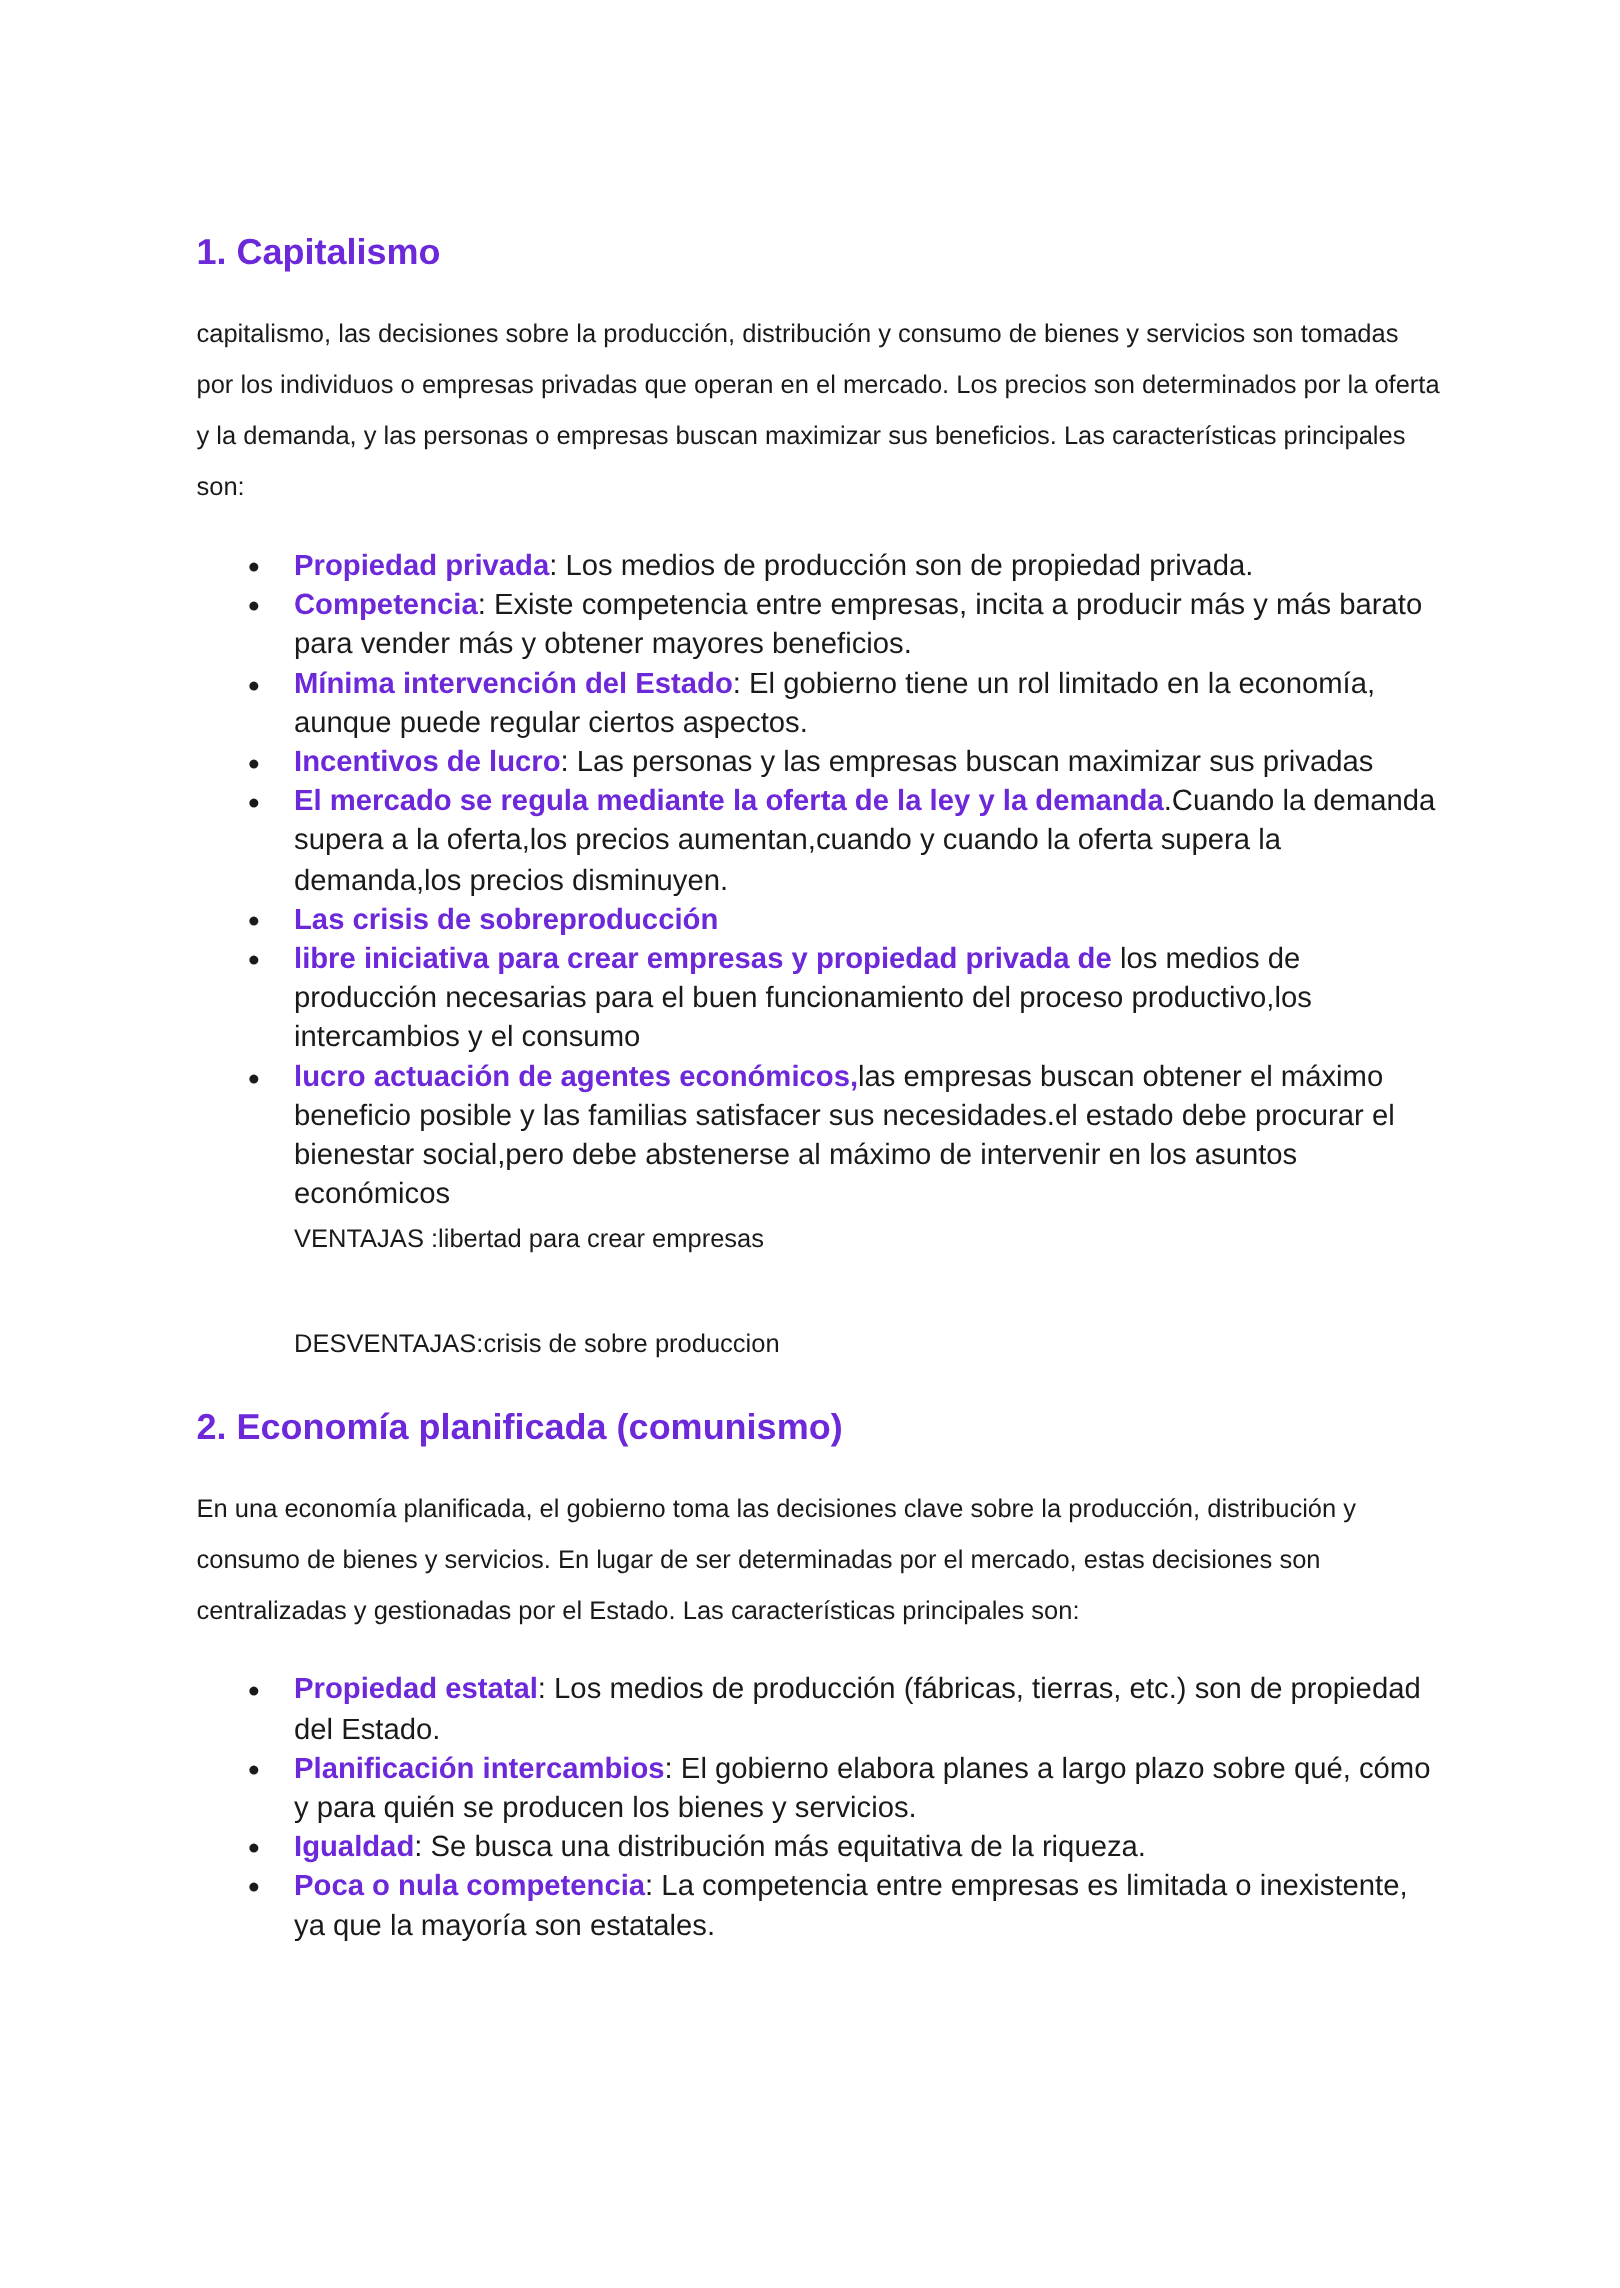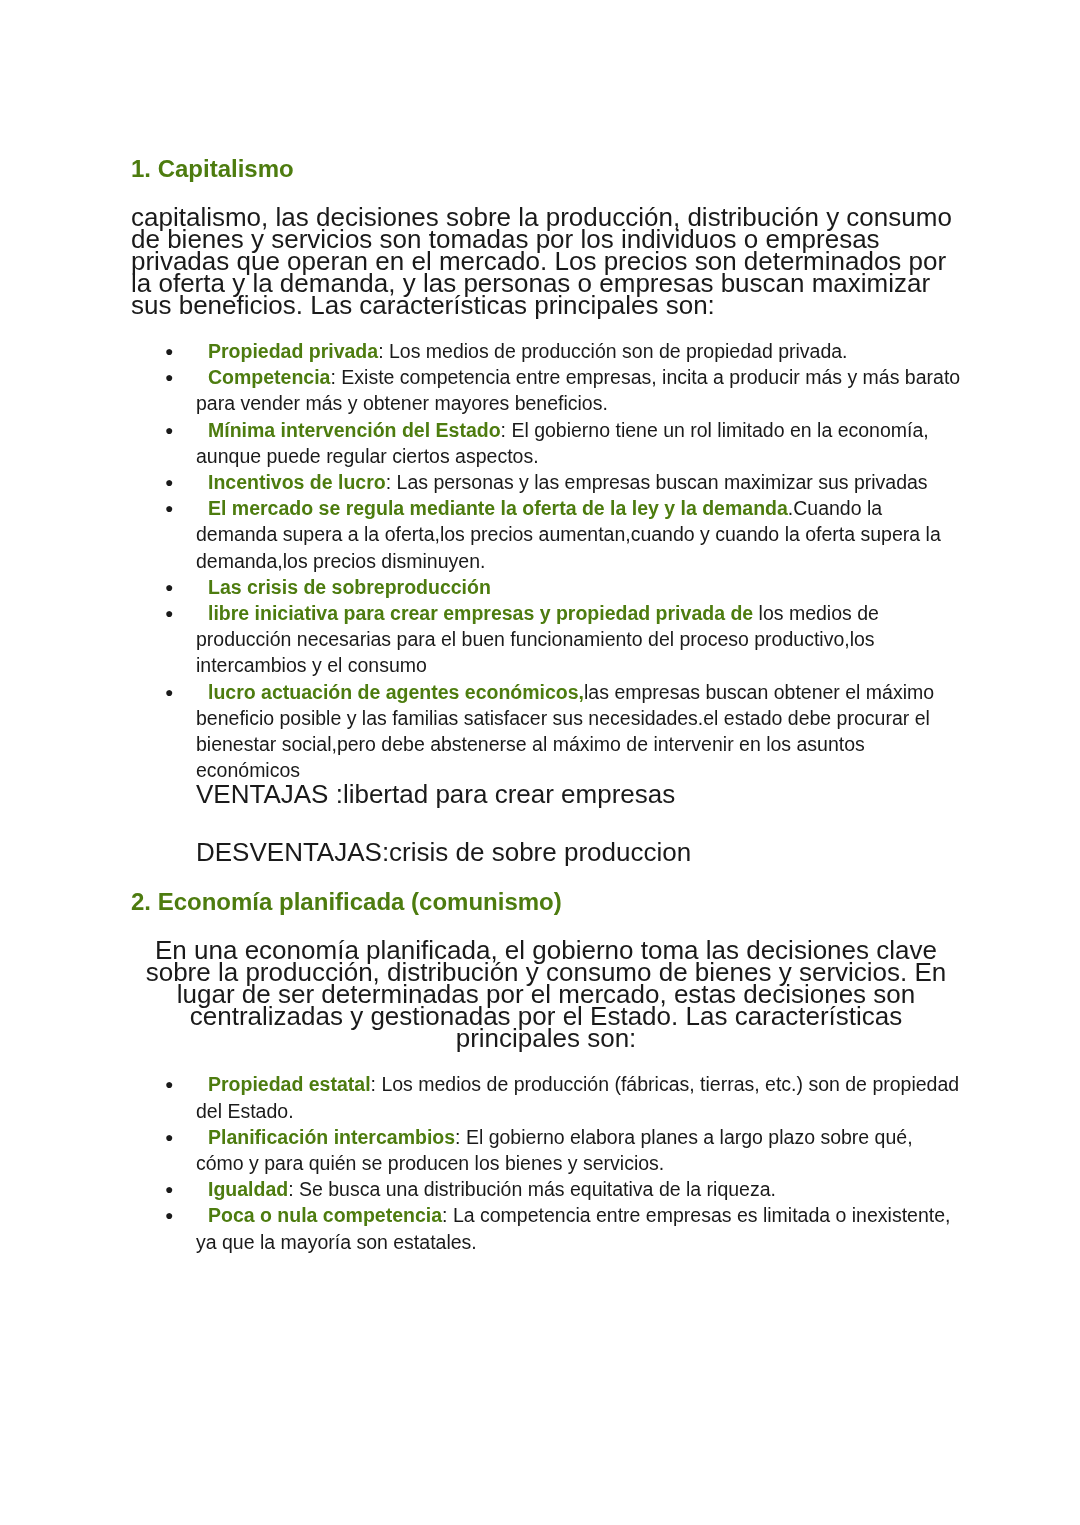--- a/index.html
+++ b/index.html
@@ -20,26 +20,26 @@
       left: 131px;
       top: 152px;
       width: 830px;
     }
     h2 {
       font-family: "Liberation Sans", sans-serif;
       font-weight: bold;
       font-size: 24px;
       line-height: 34px;
       margin: 0;
-      color: #4d7c0f;
+      color: #6d28d9;
     }
     p {
       margin: 0;
-      font-size: 26px;
-      line-height: 22px;
+      font-size: 17px;
+      line-height: 34px;
     }
     .body-para {
       margin-top: 20px;
     }
     ul {
       margin: 22px 0 0 0;
       padding: 0;
       list-style: none;
     }
     li {
@@ -50,31 +50,30 @@
     }
     li .bullet {
       position: absolute;
       left: 34px;
       top: 0;
       font-size: 14px;
       line-height: 26.2px;
     }
     b {
       font-weight: bold;
-      color: #4d7c0f;
-      margin-left: 12px;
+      color: #6d28d9;
     }
     .indent-para {
       padding-left: 65px;
     }
     .ventajas { }
     .desventajas { margin-top: 36px; }
     .ejemplo { margin-top: 70px; }
     .h2-second { margin-top: 22px; }
-    .body-para-2 { margin-top: 20px; text-align: center; }
+    .body-para-2 { margin-top: 20px; }
   </style>
 </head>
 <body>
 
 <div class="page">
 
   <h2>1. Capitalismo</h2>
   <p class="body-para">capitalismo, las decisiones sobre la producción, distribución y consumo de bienes y servicios son tomadas por los individuos o empresas privadas que operan en el mercado. Los precios son determinados por la oferta y la demanda, y las personas o empresas buscan maximizar sus beneficios. Las características principales son:</p>
 
   <ul>

